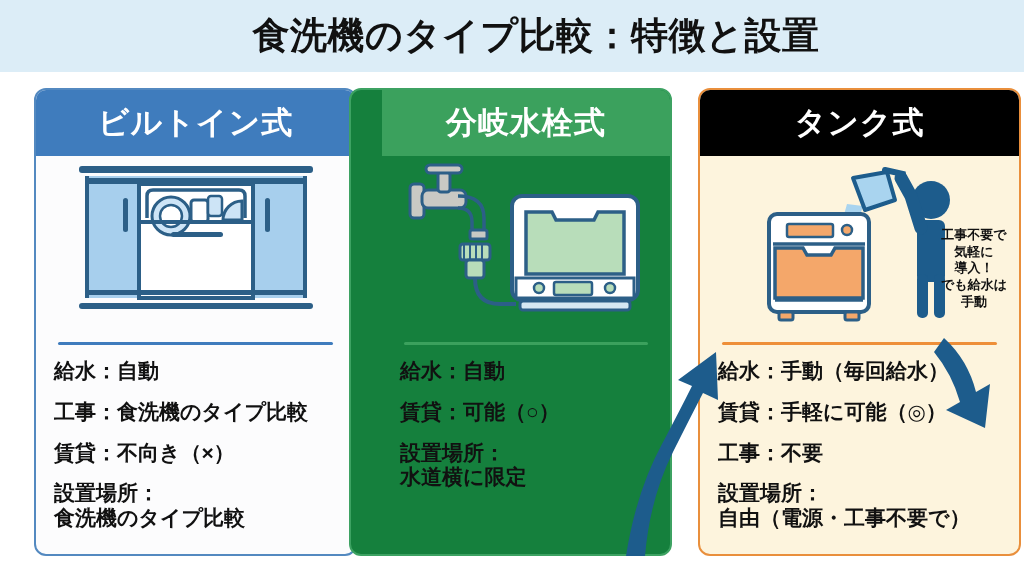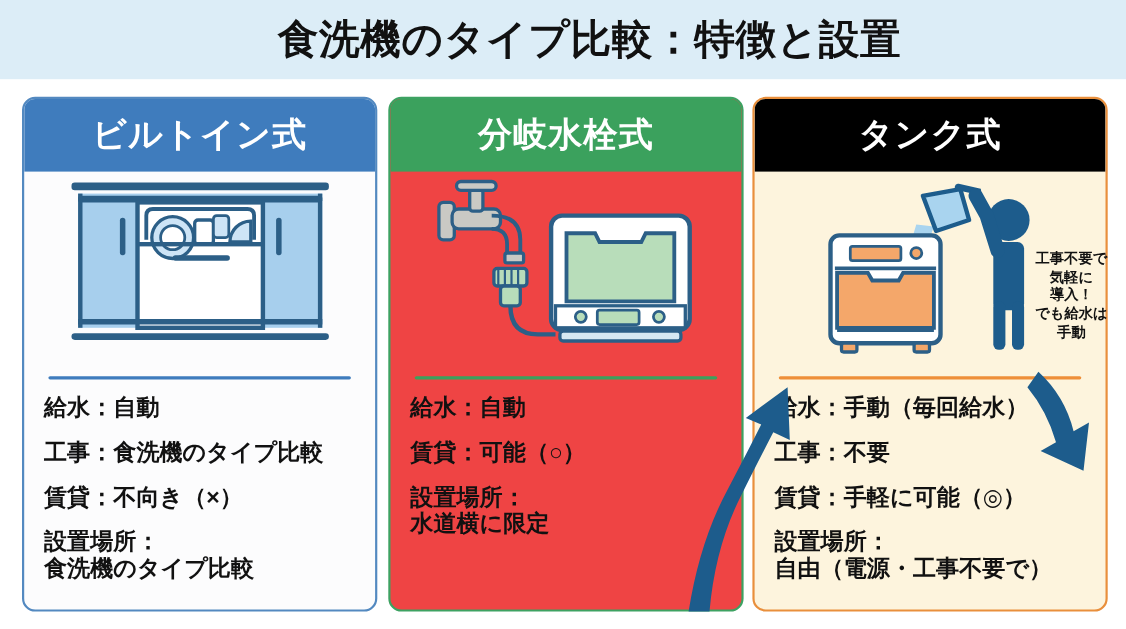--- a/index.html
+++ b/index.html
@@ -41,23 +41,24 @@
   
   .card {
     position: absolute;
     top: 88px;
     width: 323px;
     height: 468px;
     border-radius: 12px;
     border: 2px solid #4a7fb5;
     background: #fbfcfd;
     overflow: hidden;
+    margin-left: 14px;
   }
   #card-0 { left: 20px;  border-color: #5389c0; background: #fcfcfd; }
-  #card-1 { left: 353px; border-color: #3da262; background: #ef4444; }
+  #card-1 { left: 335px; border-color: #3da262; background: #15803d; padding-left: 31px; }
   #card-2 { left: 684px; border-color: #e98f3c; background: #fdf4dd; }
 
   .card-header {
     height: 66px;
     display: flex;
     align-items: center;
     justify-content: center;
     color: #ffffff;
     font-size: 31px;
     font-weight: bold;
@@ -261,22 +262,22 @@
 
       <rect x="44" y="156" width="14" height="8" rx="2" fill="#f4a76a" stroke="#2c5f87" stroke-width="3"></rect>
       <rect x="110" y="156" width="14" height="8" rx="2" fill="#f4a76a" stroke="#2c5f87" stroke-width="3"></rect>
     </svg>
   </div>
 
   <div class="divider"></div>
 
   <div class="spec-list">
     <div class="spec-row">給水：手動（毎回給水）</div>
+    <div class="spec-row">賃貸：手軽に可能（◎）</div>
     <div class="spec-row">工事：不要</div>
-    <div class="spec-row">賃貸：手軽に可能（◎）</div>
     <div class="spec-row two-line">
       <span>設置場所：</span>
       <span class="sub">自由（電源・工事不要で）</span>
     </div>
   </div>
 </div>
 
 <div class="note">
   <span>工事不要で</span>
   <span>気軽に</span>

